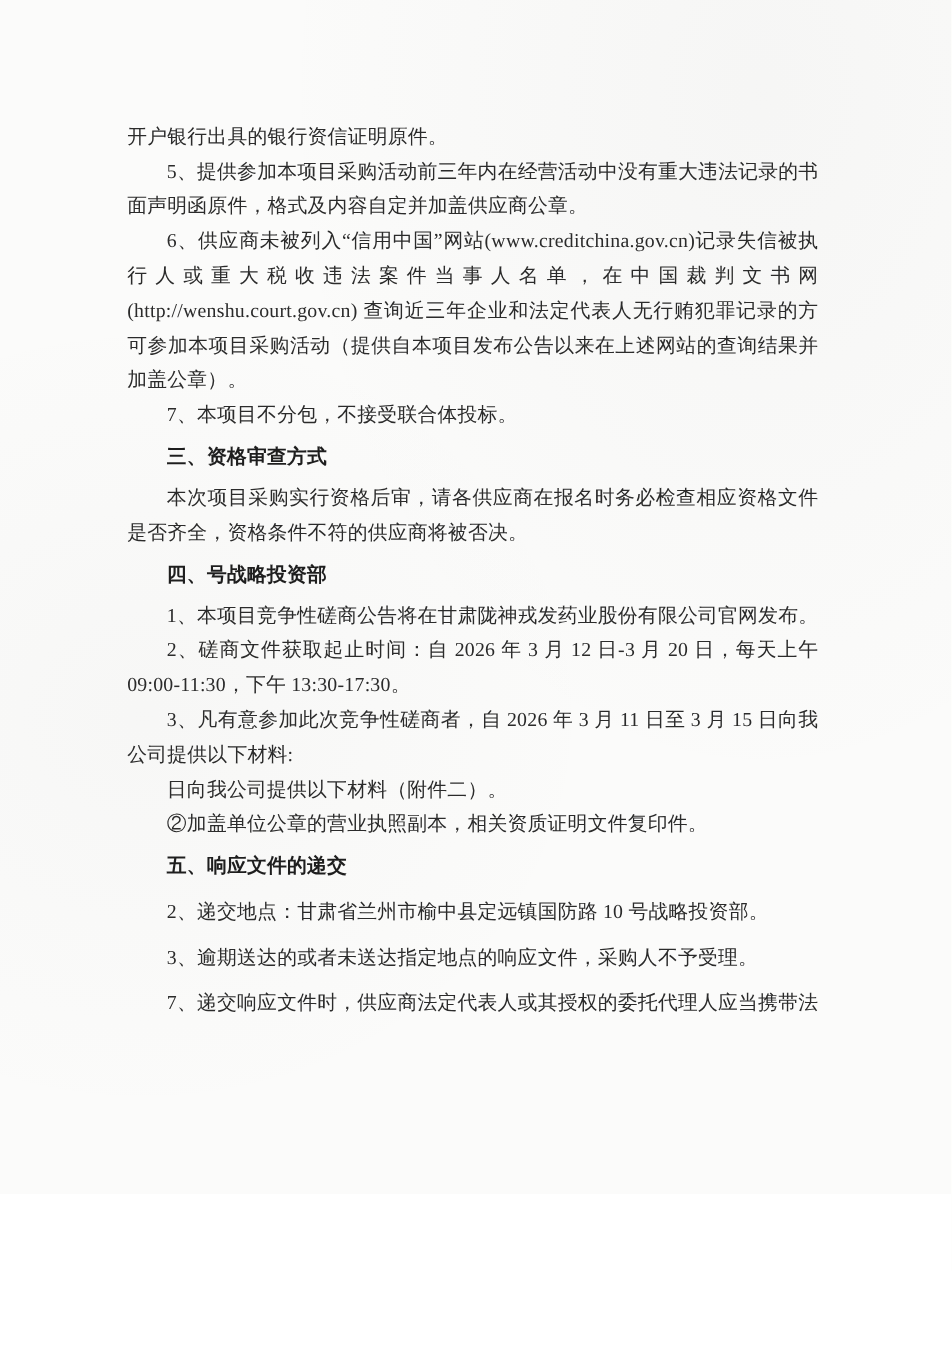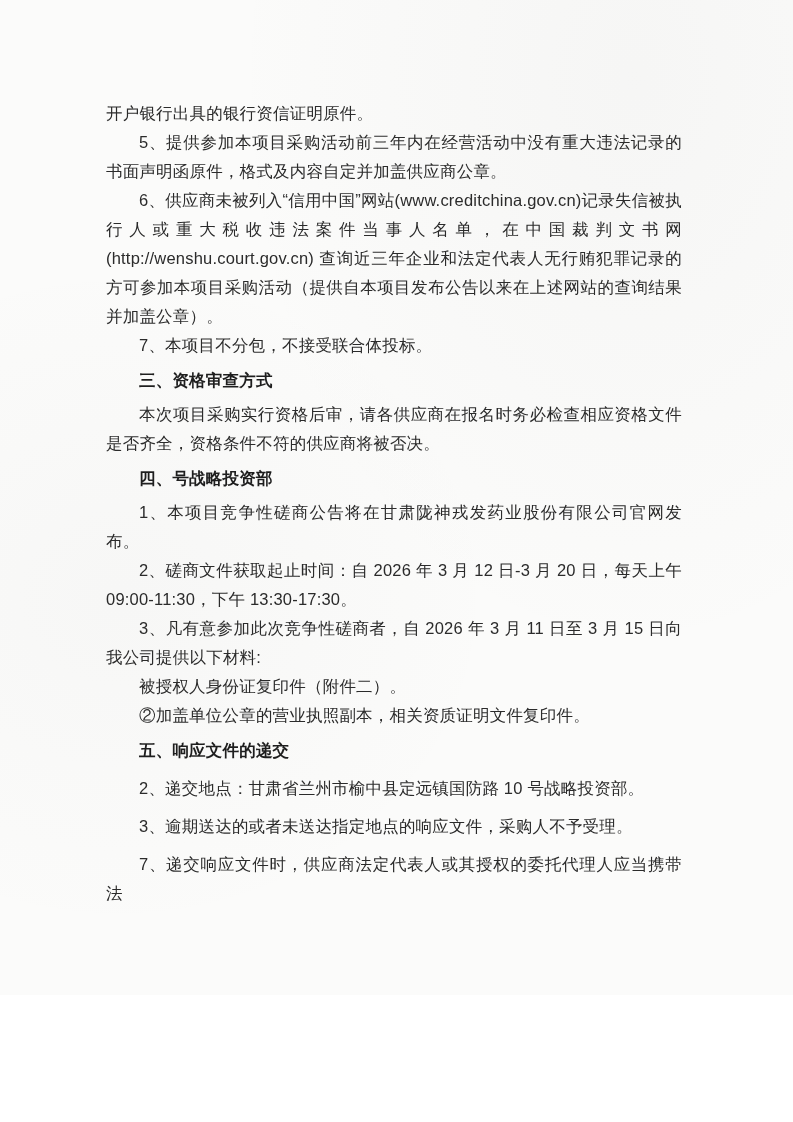--- a/index.html
+++ b/index.html
@@ -10,21 +10,21 @@
   .page {
     position: relative;
     width: 793px;
     height: 995px;
     margin: 0 auto;
     background:
       radial-gradient(ellipse at 80% 8%, rgba(120,120,120,0.04), transparent 45%),
       radial-gradient(ellipse at 15% 60%, rgba(120,120,120,0.03), transparent 40%),
       #fbfbfa;
     overflow: hidden;
-    font-family: Liberation Sans, sans-serif;
+    font-family: Liberation Serif, serif;
   }
   .content {
     position: absolute;
     left: 106px;
     top: 99px;
     width: 576px;
     color: #2b2b2b;
     font-size: 16.5px;
     line-height: 29px;
     text-align: justify;
@@ -57,20 +57,20 @@
     <p>开户银行出具的银行资信证明原件。</p>
     <p class="indent">5、提供参加本项目采购活动前三年内在经营活动中没有重大违法记录的书面声明函原件，格式及内容自定并加盖供应商公章。</p>
     <p class="indent">6、供应商未被列入“信用中国”网站(www.creditchina.gov.cn)记录失信被执行人或重大税收违法案件当事人名单，在中国裁判文书网(http://wenshu.court.gov.cn) 查询近三年企业和法定代表人无行贿犯罪记录的方可参加本项目采购活动（提供自本项目发布公告以来在上述网站的查询结果并加盖公章）。</p>
     <p class="indent">7、本项目不分包，不接受联合体投标。</p>
     <p class="head">三、资格审查方式</p>
     <p class="indent">本次项目采购实行资格后审，请各供应商在报名时务必检查相应资格文件是否齐全，资格条件不符的供应商将被否决。</p>
     <p class="head">四、号战略投资部</p>
     <p class="indent">1、本项目竞争性磋商公告将在甘肃陇神戎发药业股份有限公司官网发布。</p>
     <p class="indent">2、磋商文件获取起止时间：自 2026 年 3 月 12 日-3 月 20 日，每天上午09:00-11:30，下午 13:30-17:30。</p>
     <p class="indent">3、凡有意参加此次竞争性磋商者，自 2026 年 3 月 11 日至 3 月 15 日向我公司提供以下材料:</p>
-    <p class="indent">被授权人身份证复印件（附件二）。</p>
+    <p class="indent">日向我公司提供以下材料（附件二）。</p>
     <p class="indent">②加盖单位公章的营业执照副本，相关资质证明文件复印件。</p>
     <p class="head">五、响应文件的递交</p>
     <p class="indent sp">2、递交地点：甘肃省兰州市榆中县定远镇国防路 10 号战略投资部。</p>
     <p class="indent sp">3、逾期送达的或者未送达指定地点的响应文件，采购人不予受理。</p>
     <p class="indent sp">7、递交响应文件时，供应商法定代表人或其授权的委托代理人应当携带法</p>
   </div>
 </div>
 
 </body></html>

